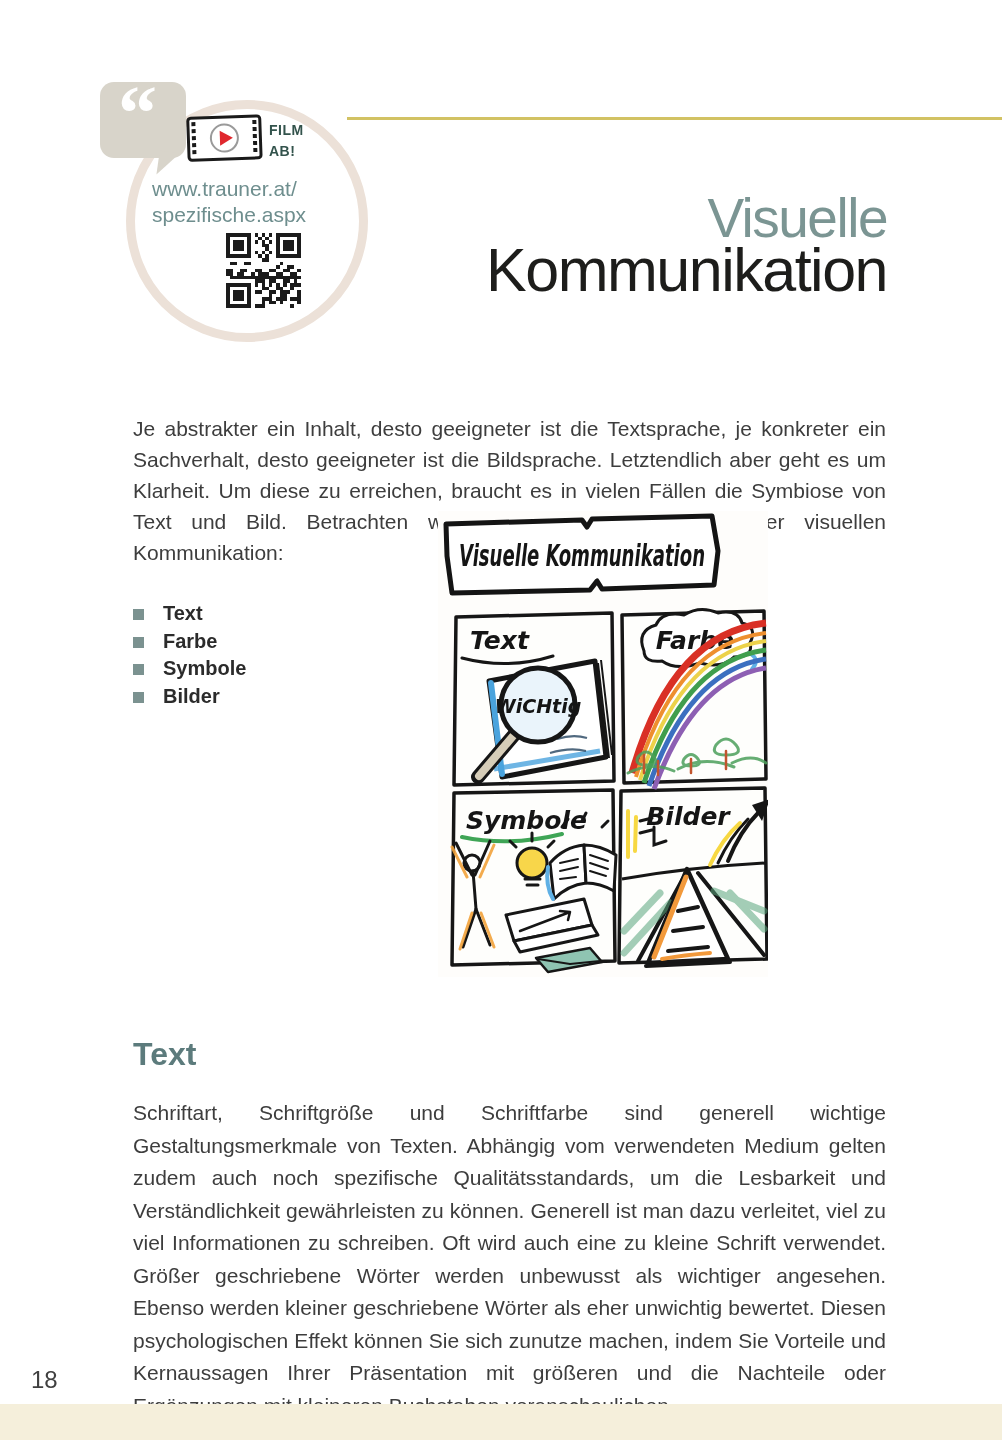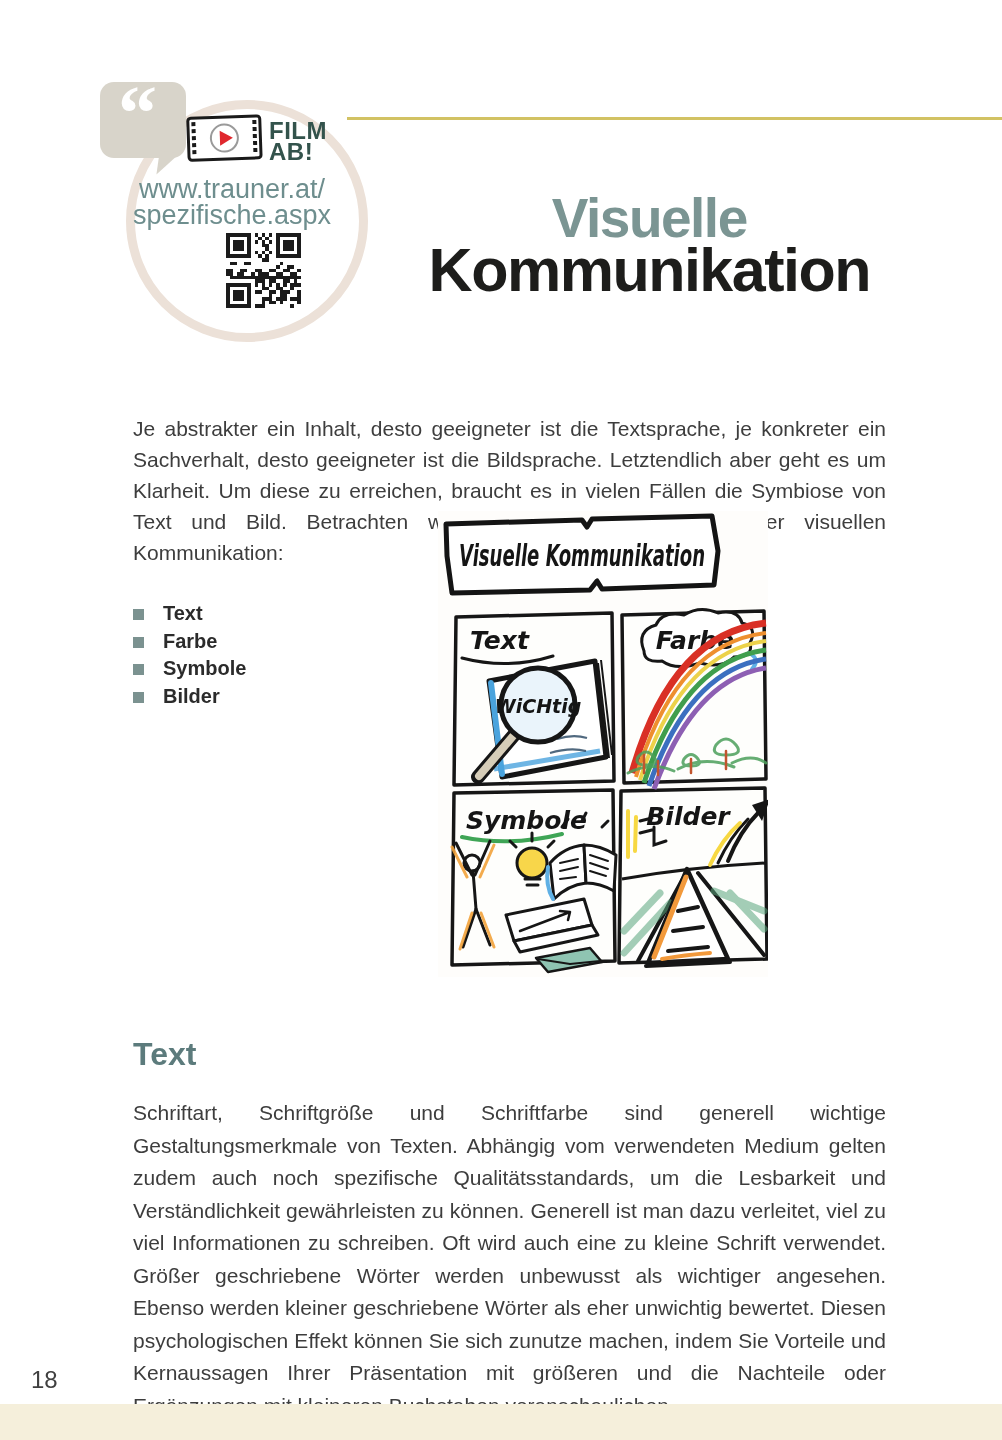--- a/index.html
+++ b/index.html
@@ -23,34 +23,34 @@
     width:0;height:0;border-top:24px solid #d8d4ca;border-right:20px solid transparent;
     transform:rotate(8deg);
   }
   .quote-glyph{
     position:absolute;left:18px;top:-8px;color:#ffffff;
     font-family:"Liberation Serif", serif;font-weight:bold;font-size:78px;line-height:1;
   }
   .film-icon{position:absolute;left:186px;top:114px;transform:rotate(-2deg);}
   .film-label{
     position:absolute;left:269px;top:120px;color:#33534c;font-weight:bold;
-    font-size:24px;line-height:21px;letter-spacing:.5px;
+    font-size:14px;line-height:21px;letter-spacing:.5px;
   }
   .badge-url{
-    position:absolute;left:132px;top:176px;width:200px;text-align:center;
-    color:#6e8e8e;font-size:27px;line-height:26px;cursor:pointer;
+    position:absolute;left:152px;top:176px;width:200px;
+    color:#6e8e8e;font-size:21px;line-height:26px;cursor:pointer;
   }
   .qr{position:absolute;left:226px;top:233px;width:75px;height:75px;cursor:pointer;}
   .accent-line{
     position:absolute;left:347px;right:0;top:117px;height:3px;background:#d2c263;
   }
   
   .title-block{
-    position:absolute;right:132px;top:194px;text-align:center;letter-spacing:-1.5px;
-    font-weight:700;
+    position:absolute;right:115px;top:194px;text-align:right;letter-spacing:-1.5px;
+    font-weight:400;
   }
   .title-line1{display:block;font-size:55px;line-height:48px;color:#7b9593;}
   .title-line2{display:block;font-size:61px;line-height:56px;color:#1d1d1b;}
   
   .intro{
     position:absolute;left:133px;top:413px;width:753px;
     font-size:21px;line-height:31px;color:#3d3d3d;text-align:justify;
   }
   .bullets{position:absolute;left:133px;top:604px;list-style:none;margin:0;padding:0;}
   .bullets li{display:flex;align-items:flex-start;margin-bottom:8px;}

